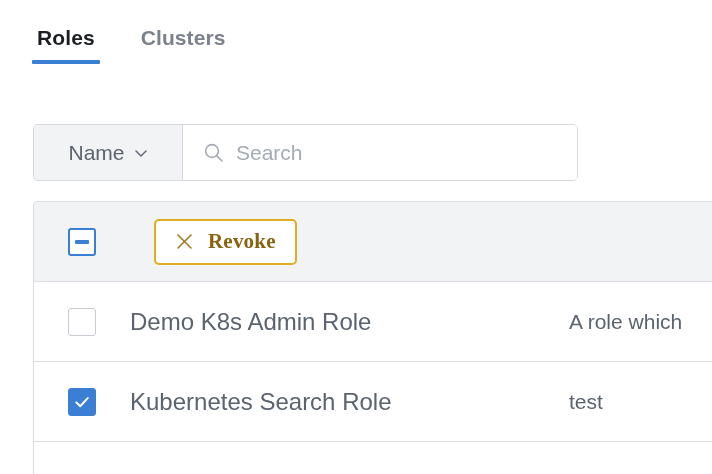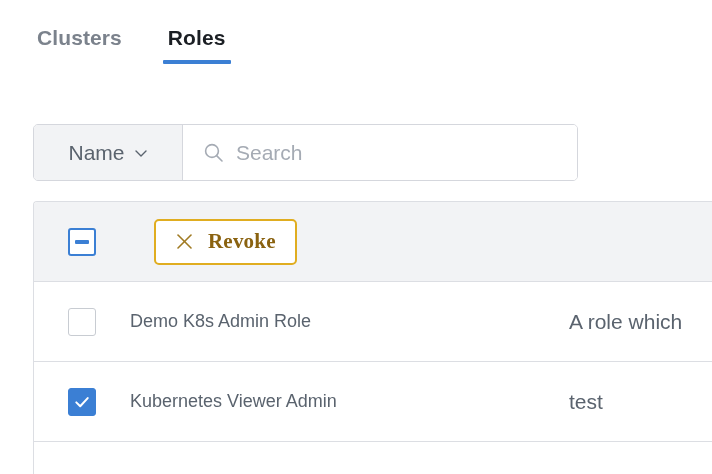--- a/index.html
+++ b/index.html
@@ -156,21 +156,21 @@
     display: flex;
     align-items: center;
     border-bottom: 1px solid #dcdee3;
     box-sizing: border-box;
     background: #ffffff;
   }
   .row:last-child { border-bottom: none; }
   .cell-name {
     width: 439px;
     flex: none;
-    font-size: 18px;
+    font-size: 24px;
     color: #5a636e;
     white-space: nowrap;
   }
   .cell-desc {
     flex: 1;
     font-size: 21px;
     color: #5a636e;
     white-space: nowrap;
     overflow: hidden;
   }
@@ -235,25 +235,25 @@
     flex: none;
   }
   .x-icon svg { display:block; }
 </style>
 </head>
 <body>
 
 <div class="page">
 
   <div class="tabs">
+    <div class="tab active">
+      <span>Roles</span>
+    </div>
     <div class="tab">
       <span>Clusters</span>
-    </div>
-    <div class="tab active">
-      <span>Roles</span>
     </div>
   </div>
 
   <div class="searchbar">
     <div class="search-select">
       <span class="search-select-label">Name</span>
       <span class="chev">
         <svg viewBox="0 0 14 14" width="14" height="14" aria-hidden="true">
           <path d="M2 5 L7 10 L12 5" fill="none" stroke="#5a636e" stroke-width="1.4" stroke-linecap="round" stroke-linejoin="round"></path>
         </svg>
@@ -298,21 +298,21 @@
     </div>
 
     <div class="row">
       <div class="cell-check">
         <div class="cb checked">
           <svg viewBox="0 0 28 28" width="20" height="20" aria-hidden="true">
             <path d="M6 14.5 L11.5 20 L22 8.5" fill="none" stroke="#ffffff" stroke-width="2.8" stroke-linecap="round" stroke-linejoin="round"></path>
           </svg>
         </div>
       </div>
-      <div class="cell-name">Kubernetes Viewer Admin</div>
+      <div class="cell-name">Kubernetes Search Role</div>
       <div class="cell-desc">test</div>
     </div>
 
     <div class="row">
       <div class="cell-check"></div>
       <div class="cell-name"></div>
       <div class="cell-desc"></div>
     </div>
 
   </div>

